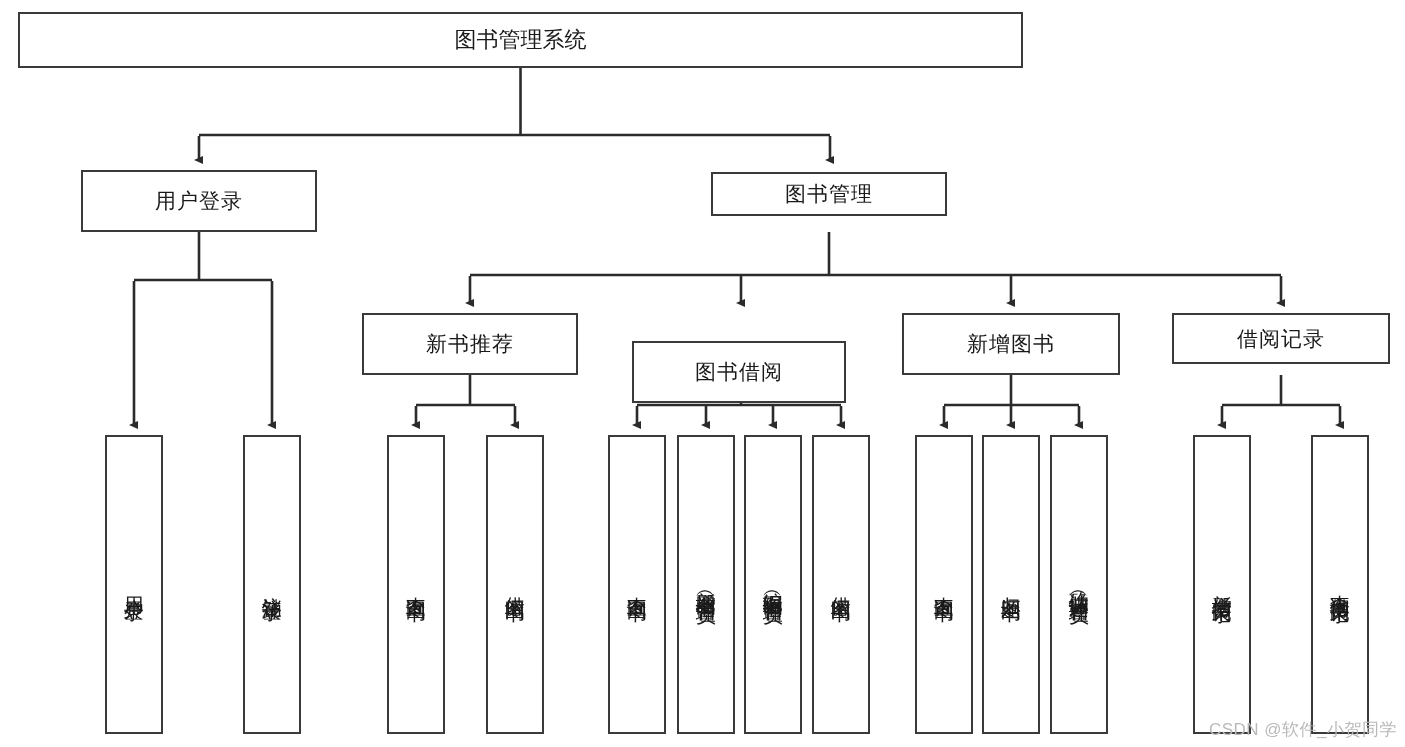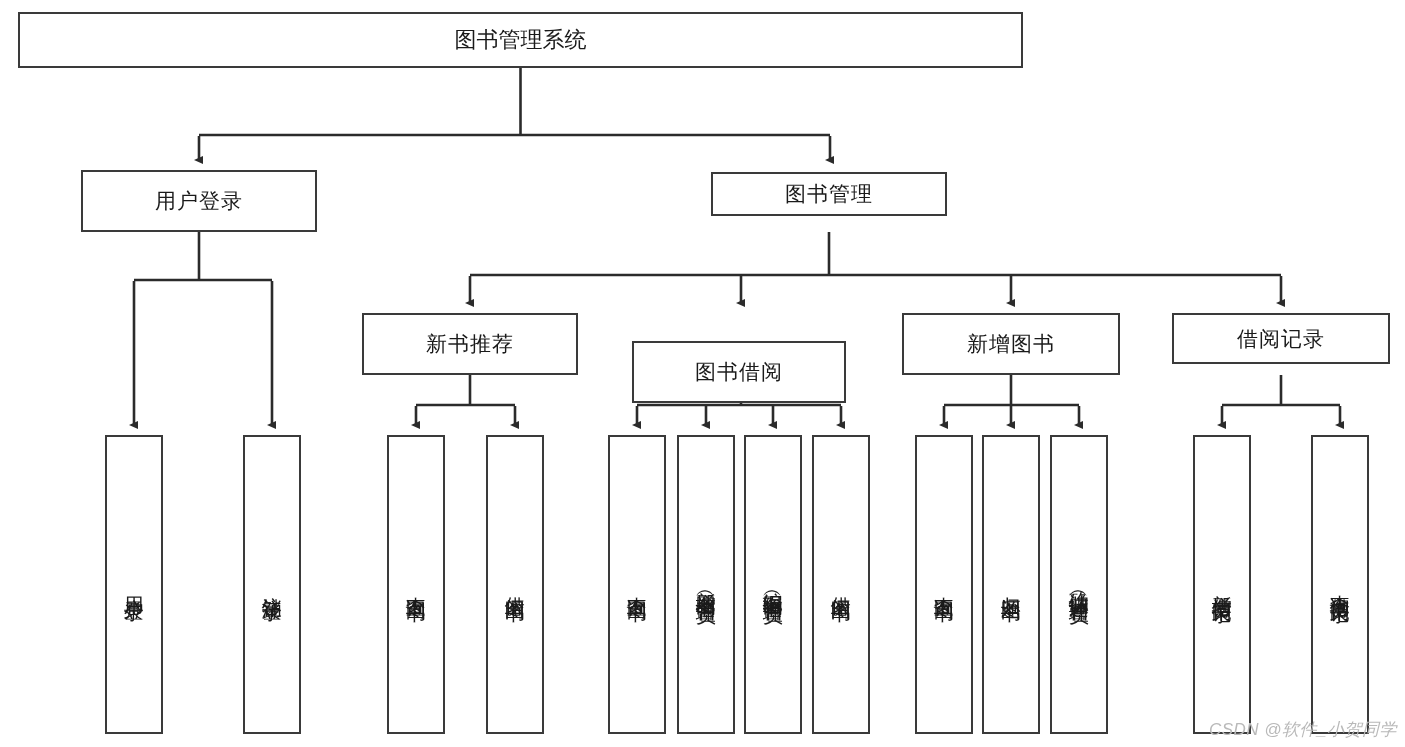--- a/index.html
+++ b/index.html
@@ -58,21 +58,20 @@
   }
   .watermark {
     position: absolute;
     right: 8px;
     bottom: 6px;
     font-size: 17px;
     color: #b9b9b9;
     z-index: 5;
     white-space: nowrap;
     letter-spacing: 0.5px;
-    font-style: italic;
   }
 </style>
 </head>
 <body>
 
 <div id="canvas">
 
   <svg id="edges" viewBox="0 0 1405 747" xmlns="http://www.w3.org/2000/svg">
     <defs>
       <marker id="arrow" markerWidth="10" markerHeight="10" refX="5" refY="5" orient="auto" markerUnits="userSpaceOnUse">

